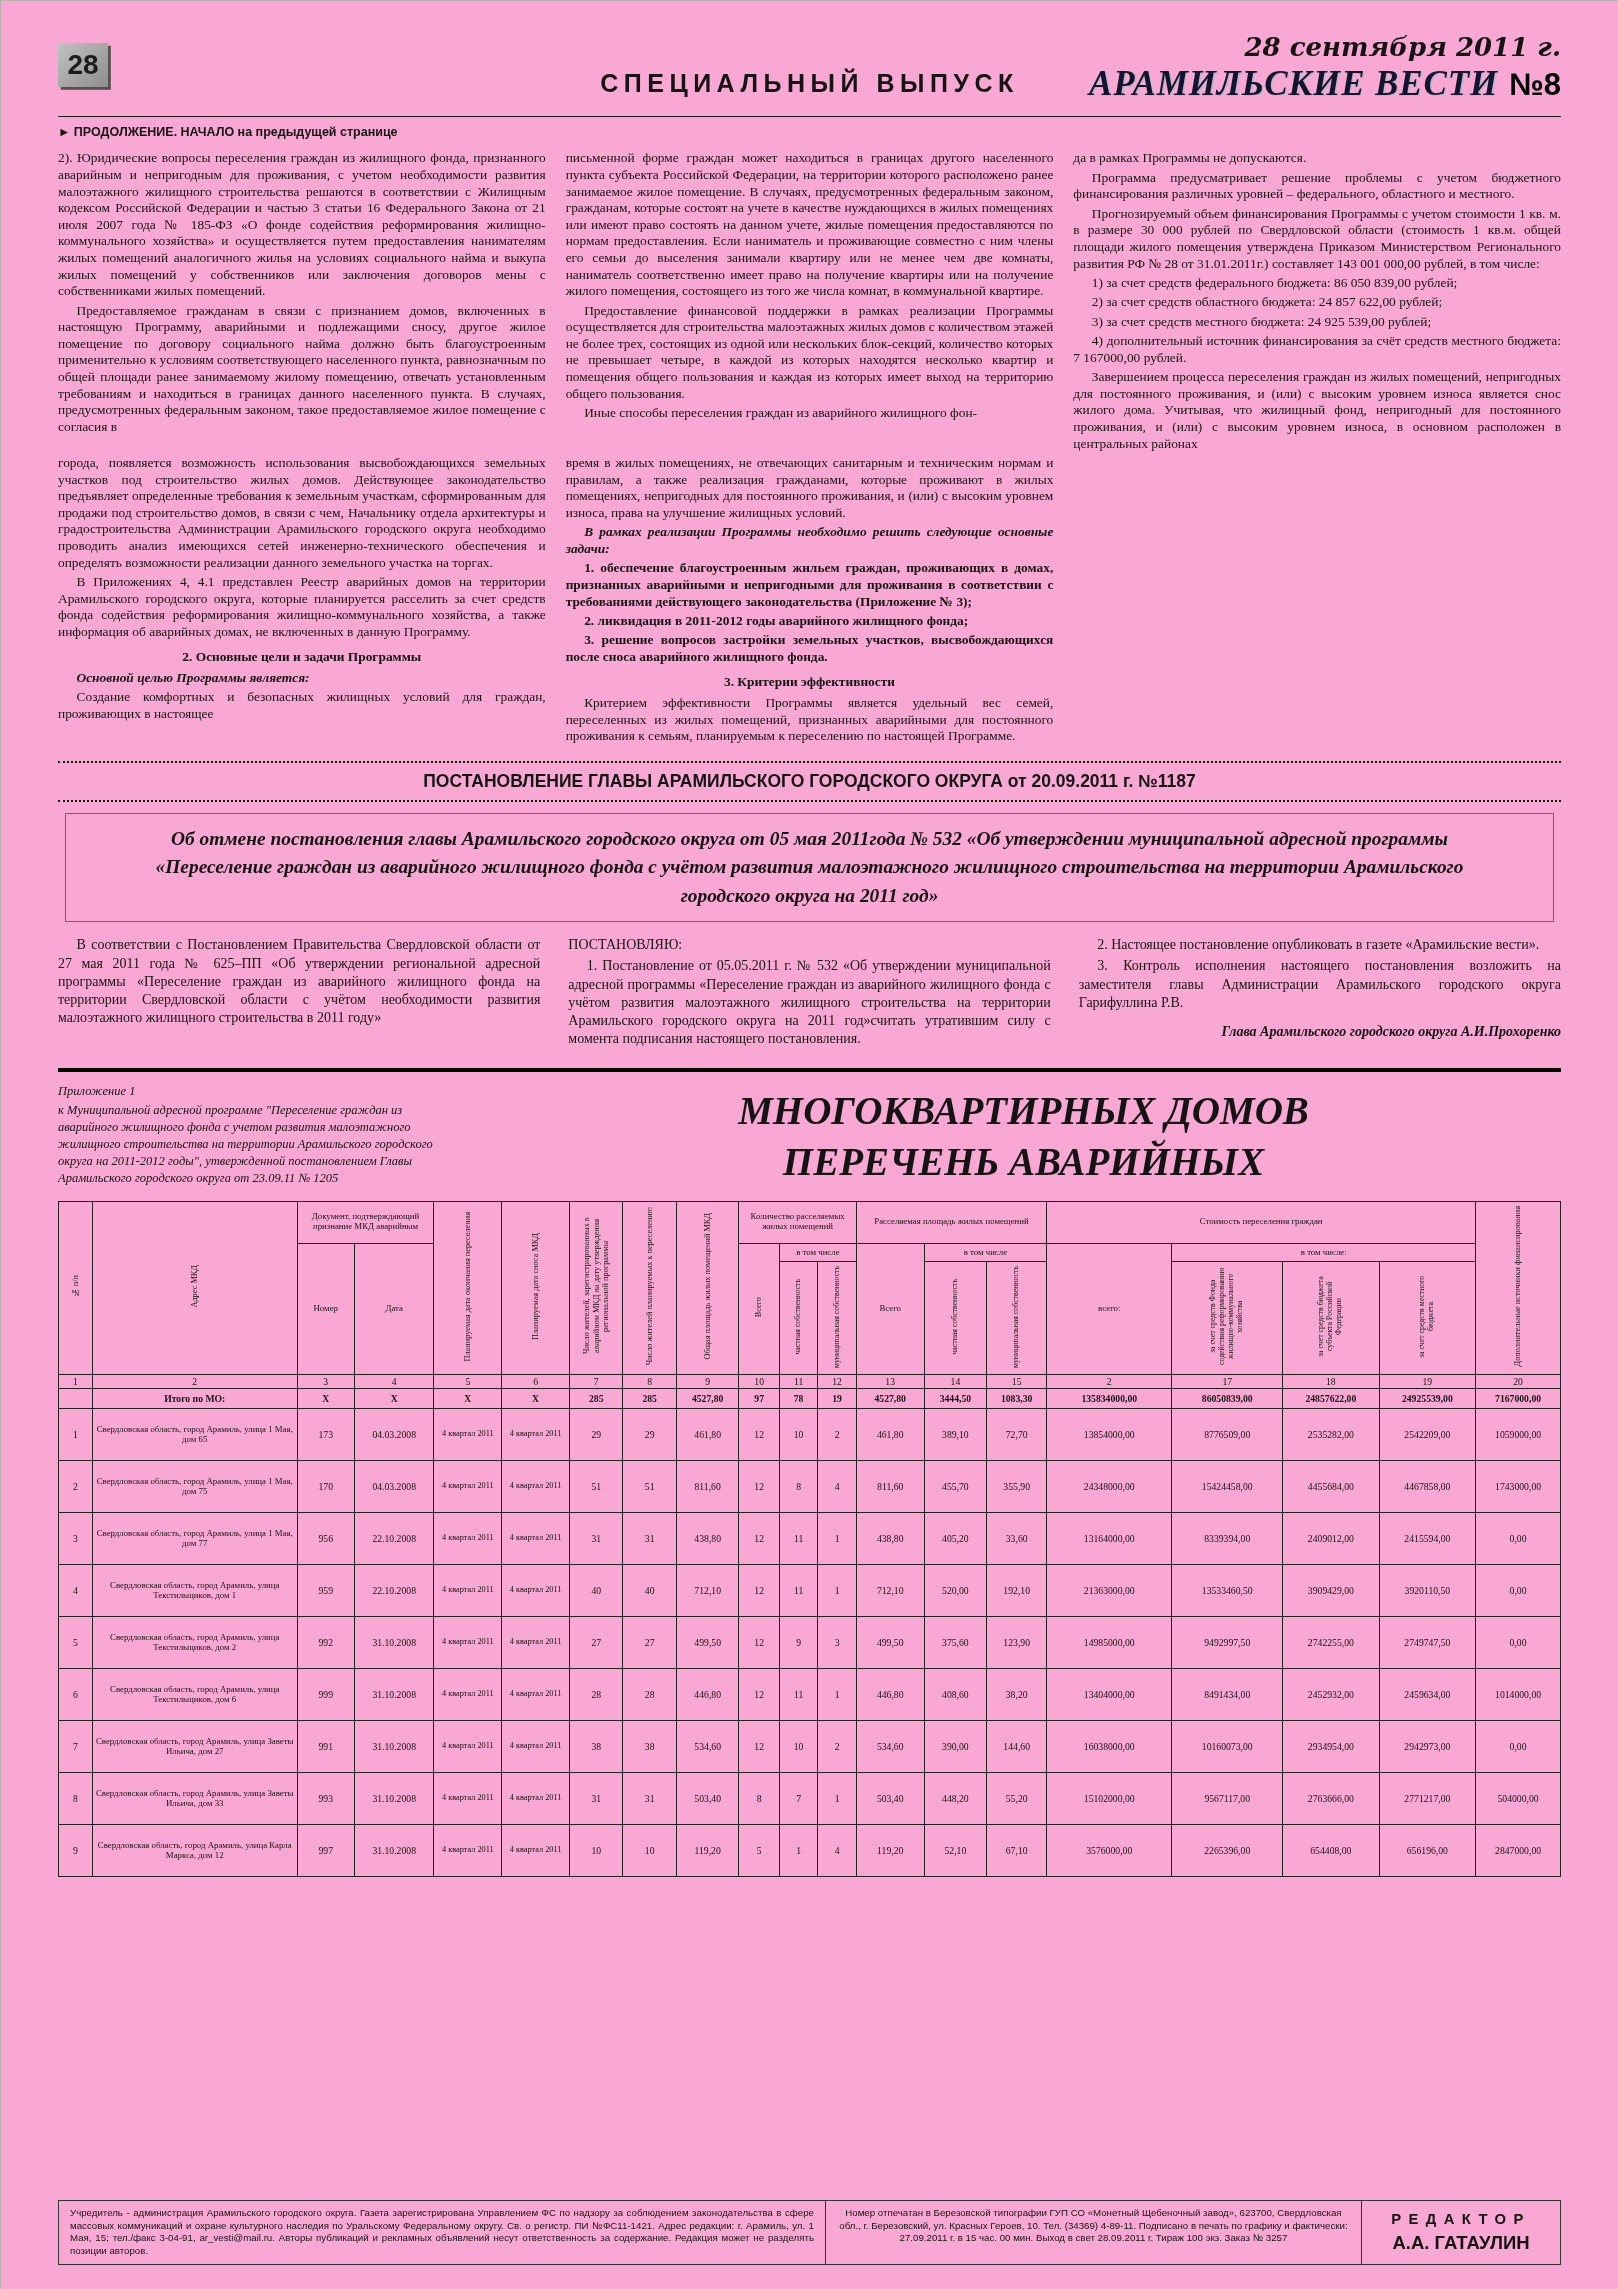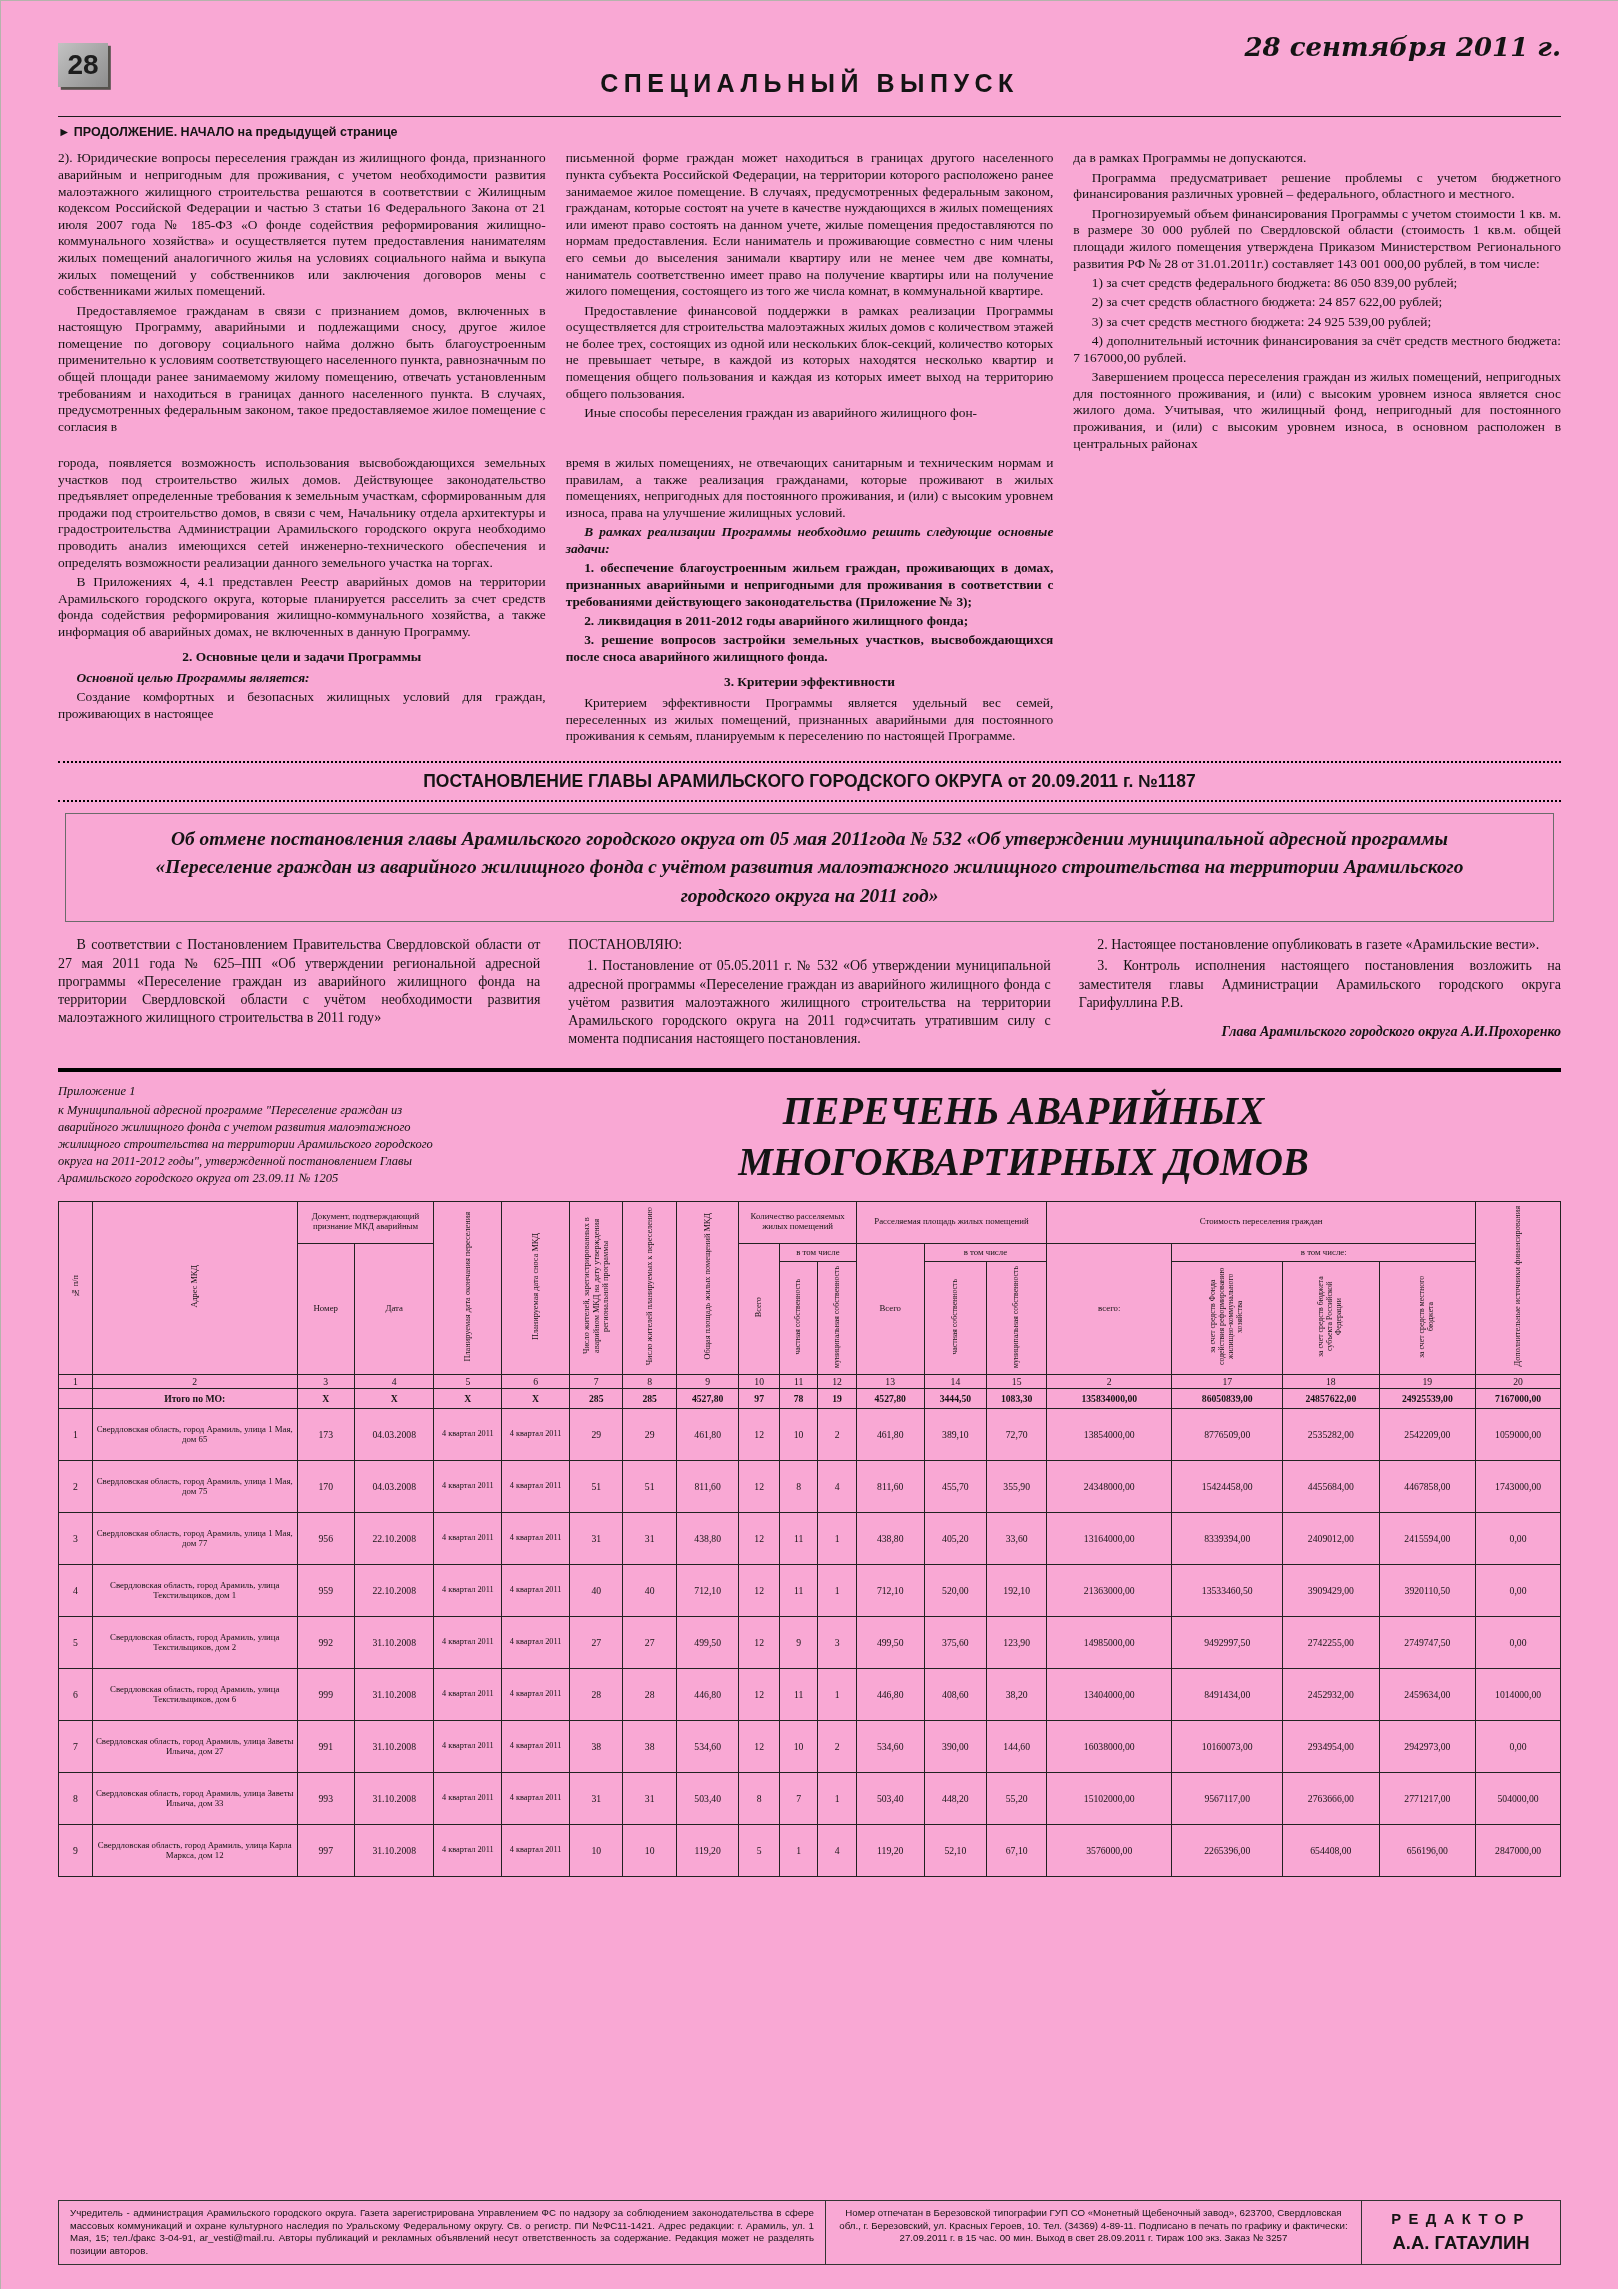--- a/index.html
+++ b/index.html
@@ -83,20 +83,24 @@
 </head>
 <body>
 
 <div class="page">
 
   <div class="masthead">
     <div class="pagenum">28</div>
     <div class="issue-title">СПЕЦИАЛЬНЫЙ ВЫПУСК</div>
     <div class="brand">
       <div class="brand-date">28 сентября 2011 г.</div>
+      <div class="brand-line">
+        <span class="brand-name">АРАМИЛЬСКИЕ ВЕСТИ</span>
+        <span class="brand-issue">№8</span>
+      </div>
     </div>
   </div>
 
   <div class="cont-note">► ПРОДОЛЖЕНИЕ. НАЧАЛО на предыдущей странице</div>
 
   <div class="article">
     <div class="col">
         <p class="cont">2). Юридические вопросы переселения граждан из жилищного фонда, признанного аварийным и непригодным для проживания, с учетом необходимости развития малоэтажного жилищного строительства решаются в соответствии с Жилищным кодексом Российской Федерации и частью 3 статьи 16 Федерального Закона от 21 июля 2007 года № 185-ФЗ «О фонде содействия реформирования жилищно-коммунального хозяйства» и осуществляется путем предоставления нанимателям жилых помещений аналогичного жилья на условиях социального найма и выкупа жилых помещений у собственников или заключения договоров мены с собственниками жилых помещений.</p>
         <p>Предоставляемое гражданам в связи с признанием домов, включенных в настоящую Программу, аварийными и подлежащими сносу, другое жилое помещение по договору социального найма должно быть благоустроенным применительно к условиям соответствующего населенного пункта, равнозначным по общей площади ранее занимаемому жилому помещению, отвечать установленным требованиям и находиться в границах данного населенного пункта. В случаях, предусмотренных федеральным законом, такое предоставляемое жилое помещение с согласия в</p>
       </div>
@@ -155,22 +159,22 @@
   </div>
 
   <div class="thickrule"></div>
 
   <div class="appendix">
     <div class="app-note">
       <div class="t1">Приложение 1</div>
       <div>к Муниципальной адресной программе "Переселение граждан из аварийного жилищного фонда с учетом развития малоэтажного жилищного строительства на территории Арамильского городского округа на 2011-2012 годы", утвержденной постановлением Главы Арамильского городского округа от 23.09.11 № 1205</div>
     </div>
     <div class="app-title">
+      <div>МНОГОКВАРТИРНЫХ ДОМОВ</div>
       <div>ПЕРЕЧЕНЬ АВАРИЙНЫХ</div>
-      <div>МНОГОКВАРТИРНЫХ ДОМОВ</div>
     </div>
   </div>
 
   <table class="grid">
     <colgroup>
       <col style="width:26px">
         <col style="width:157px">
         <col style="width:44px">
         <col style="width:61px">
       <col style="width:52px">

